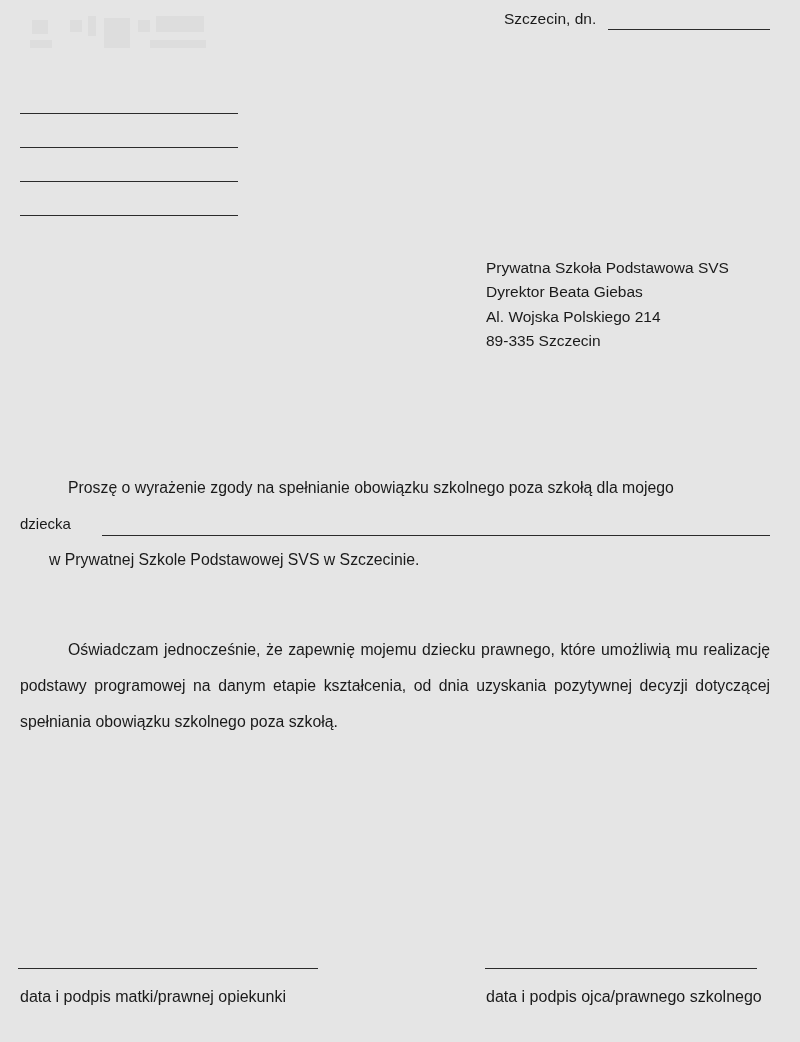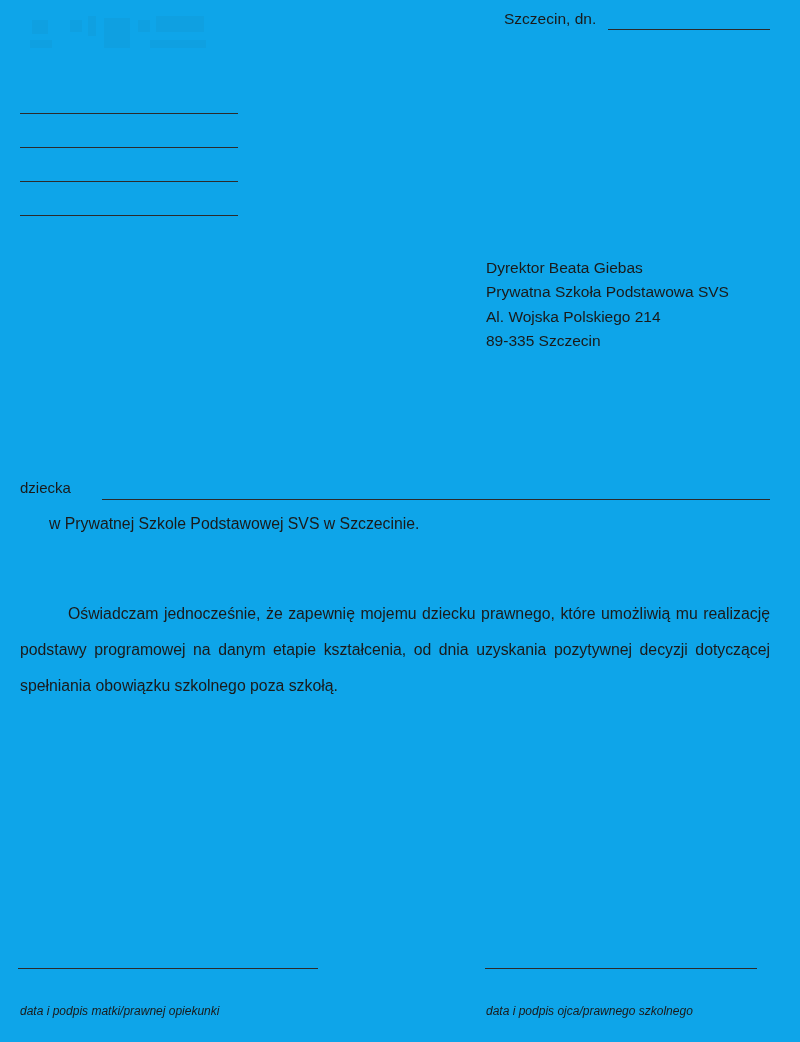--- a/index.html
+++ b/index.html
@@ -8,21 +8,21 @@
     background: #ffffff;
   }
   body {
     font-family: "Liberation Sans", sans-serif;
     color: #1a1a1a;
   }
   .page {
     position: relative;
     width: 800px;
     height: 1042px;
-    background: #0ea5e9;
+    background: #e5e5e5;
     overflow: hidden;
   }
 
   
   .watermark {
     position: absolute;
     left: 26px;
     top: 16px;
     width: 180px;
     height: 32px;
@@ -135,23 +135,22 @@
   }
   .sig-rule {
     position: absolute;
     height: 0;
     border-top: 1.6px solid #2b2b2b;
   }
   .sig-rule.left  { left: 18px;  top: 6px;  width: 300px; }
   .sig-rule.right { left: 485px; top: 6px;  width: 272px; }
   .sig-caption {
     position: absolute;
-    top: 42px;
-    font-size: 12px;
-    font-style: italic;
+    top: 26px;
+    font-size: 16px;
     white-space: nowrap;
   }
   .sig-caption.left  { left: 20px; }
   .sig-caption.right { left: 486px; }
 </style>
 </head>
 <body>
 
 <div class="page">
 
@@ -172,28 +171,29 @@
   </div>
 
   <div class="sender-lines">
     <div class="sender-rule"></div>
     <div class="sender-rule"></div>
     <div class="sender-rule"></div>
     <div class="sender-rule"></div>
   </div>
 
   <div class="recipient">
+    <div>Prywatna Szkoła Podstawowa SVS</div>
     <div>Dyrektor Beata Giebas</div>
-    <div>Prywatna Szkoła Podstawowa SVS</div>
     <div>Al. Wojska Polskiego 214</div>
     <div>89-335 Szczecin</div>
   </div>
 
   <div class="body-area">
 
+    <p class="para">Proszę o wyrażenie zgody na spełnianie obowiązku szkolnego poza szkołą dla mojego</p>
 
     <div class="child-line-row">
       <span class="child-label">dziecka</span>
       <span class="child-rule"></span>
     </div>
 
     <p class="para no-indent">w Prywatnej Szkole Podstawowej SVS w Szczecinie.</p>
 
     <div class="gap-para"></div>
 

